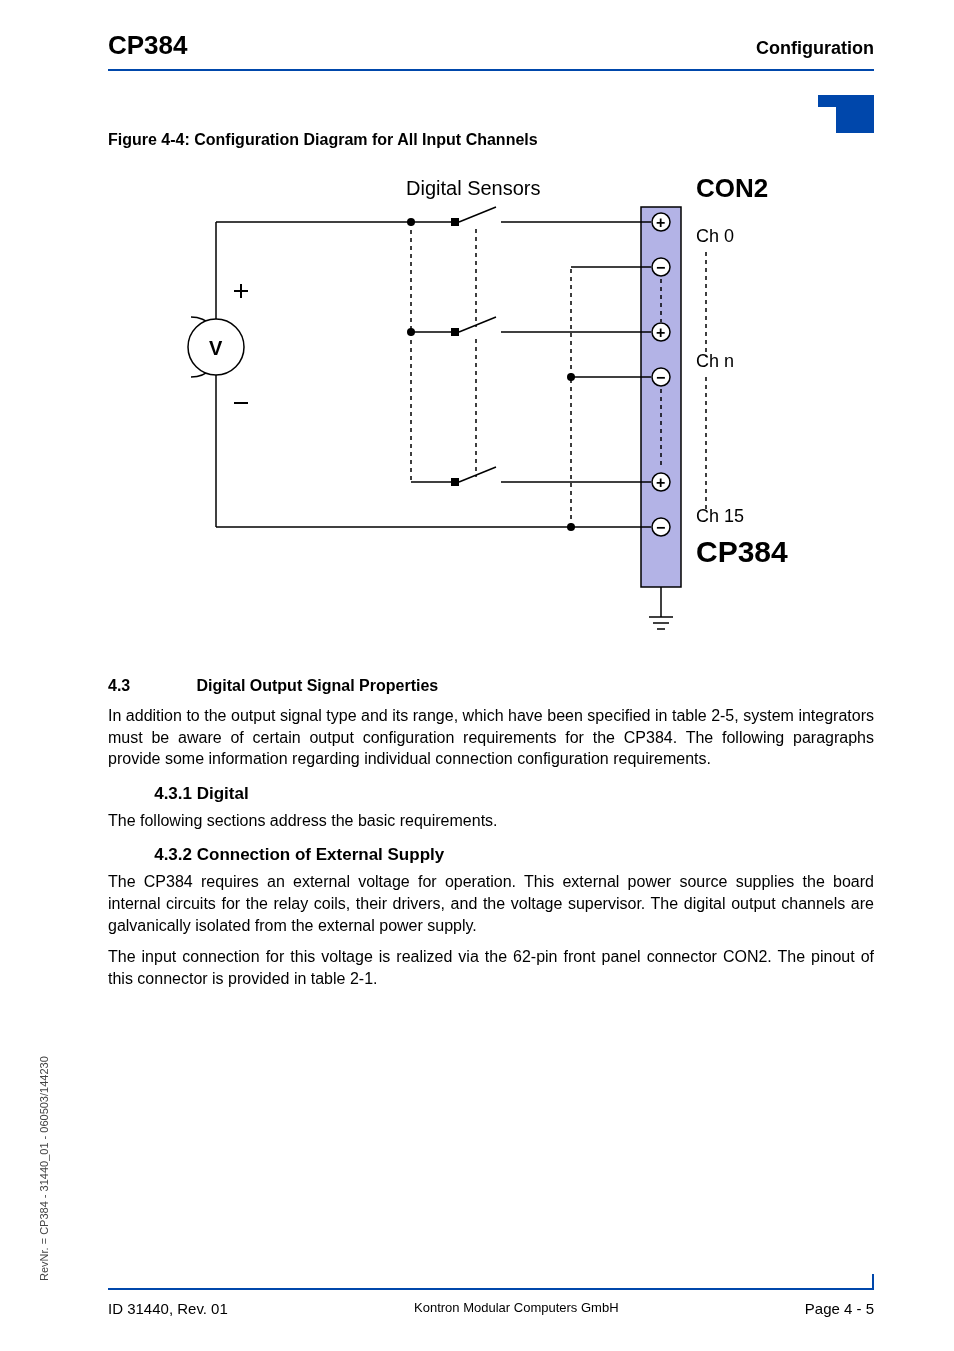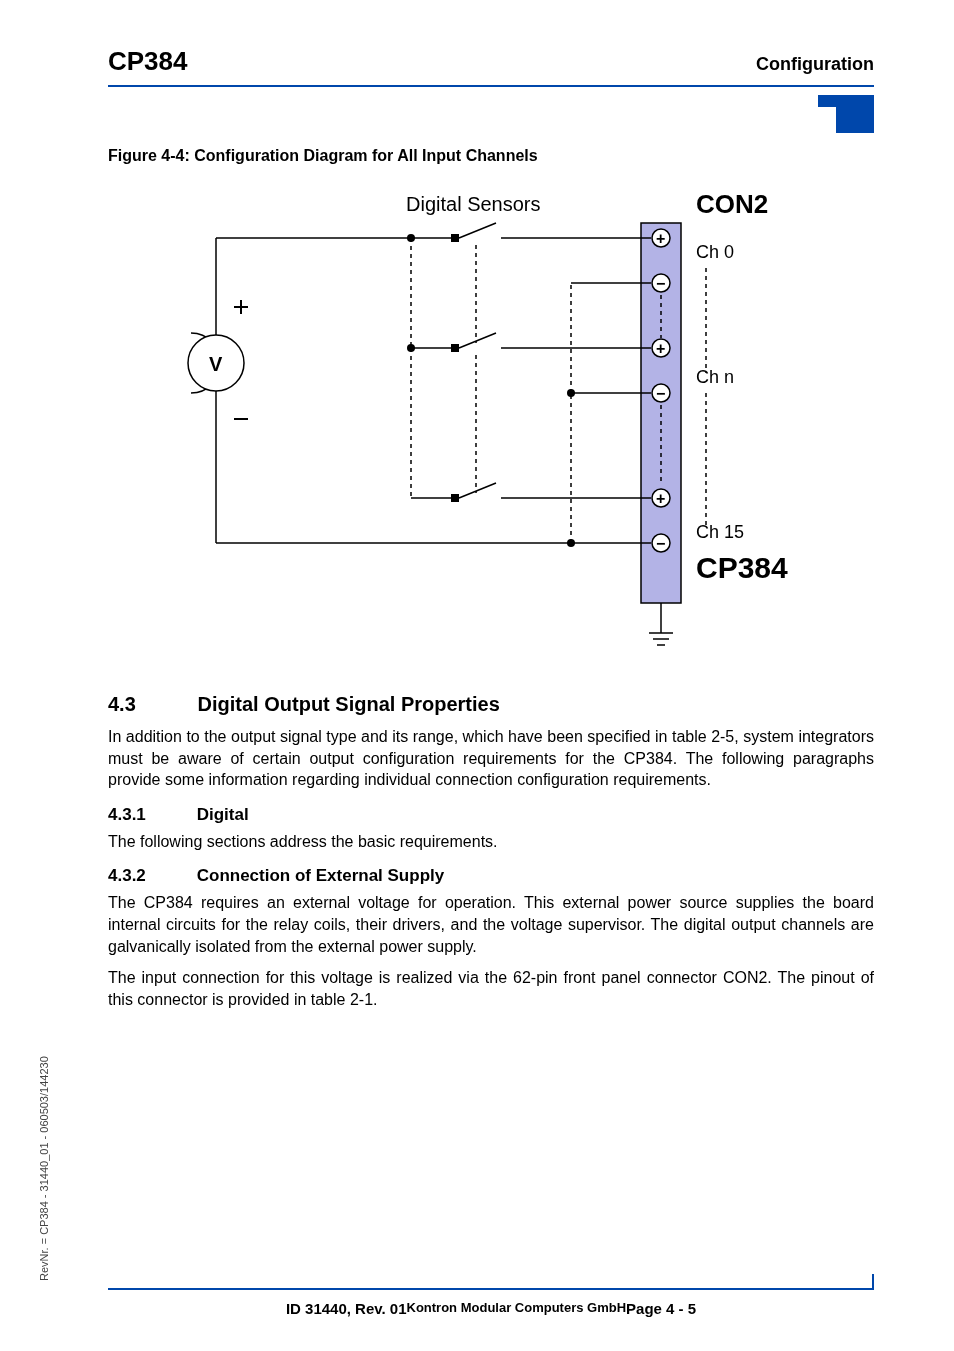--- a/index.html
+++ b/index.html
@@ -5,21 +5,21 @@
     * { box-sizing: border-box; margin: 0; padding: 0; }
     body {
       font-family: Arial, Helvetica, sans-serif;
       background: white;
       width: 954px;
       height: 1351px;
       position: relative;
       color: #000;
     }
     .page {
-      padding: 46px 80px 30px 108px;
+      padding: 30px 80px 30px 108px;
       position: relative;
       height: 100%;
     }
     .header {
       display: flex;
       justify-content: space-between;
       align-items: baseline;
       padding-bottom: 8px;
     }
     .header-left {
@@ -62,33 +62,33 @@
       font-size: 16px;
       font-weight: bold;
       margin-top: 60px;
       margin-bottom: 18px;
     }
     .diagram {
       margin: 0 auto 30px;
       display: block;
     }
     h2.section {
-      font-size: 20px;
+      font-size: 16px;
       font-weight: bold;
       margin-top: 12px;
       margin-bottom: 10px;
     }
     .section-num { display:inline-block; width: 84px; }
     h3.subsection {
       font-size: 17px;
       font-weight: bold;
       margin-top: 14px;
       margin-bottom: 6px;
     }
-    .subsection-num { display:inline-block; width: 84px; }
+    .subsection-num { display:inline-block; width: 84px; text-align: right; }
     p.body {
       font-size: 16px;
       line-height: 1.35;
       text-align: justify;
       margin-bottom: 10px;
     }
     .side-text {
       position: absolute;
       left: 50px;
       bottom: 70px;
@@ -112,23 +112,22 @@
     .footer-tick {
       position: absolute;
       right: 0;
       top: -14px;
       width: 2px;
       height: 14px;
       background: #0047ab;
     }
     .footer-row {
       display: flex;
-      justify-content: center;
+      justify-content: space-between;
       font-size: 15px;
-      font-weight: bold;
     }
     .footer-center { font-size: 13px; }
   </style>
 </head>
 <body>
 
 <div class="page">
 
   <div class="header">
     <div class="header-left">CP384</div>

